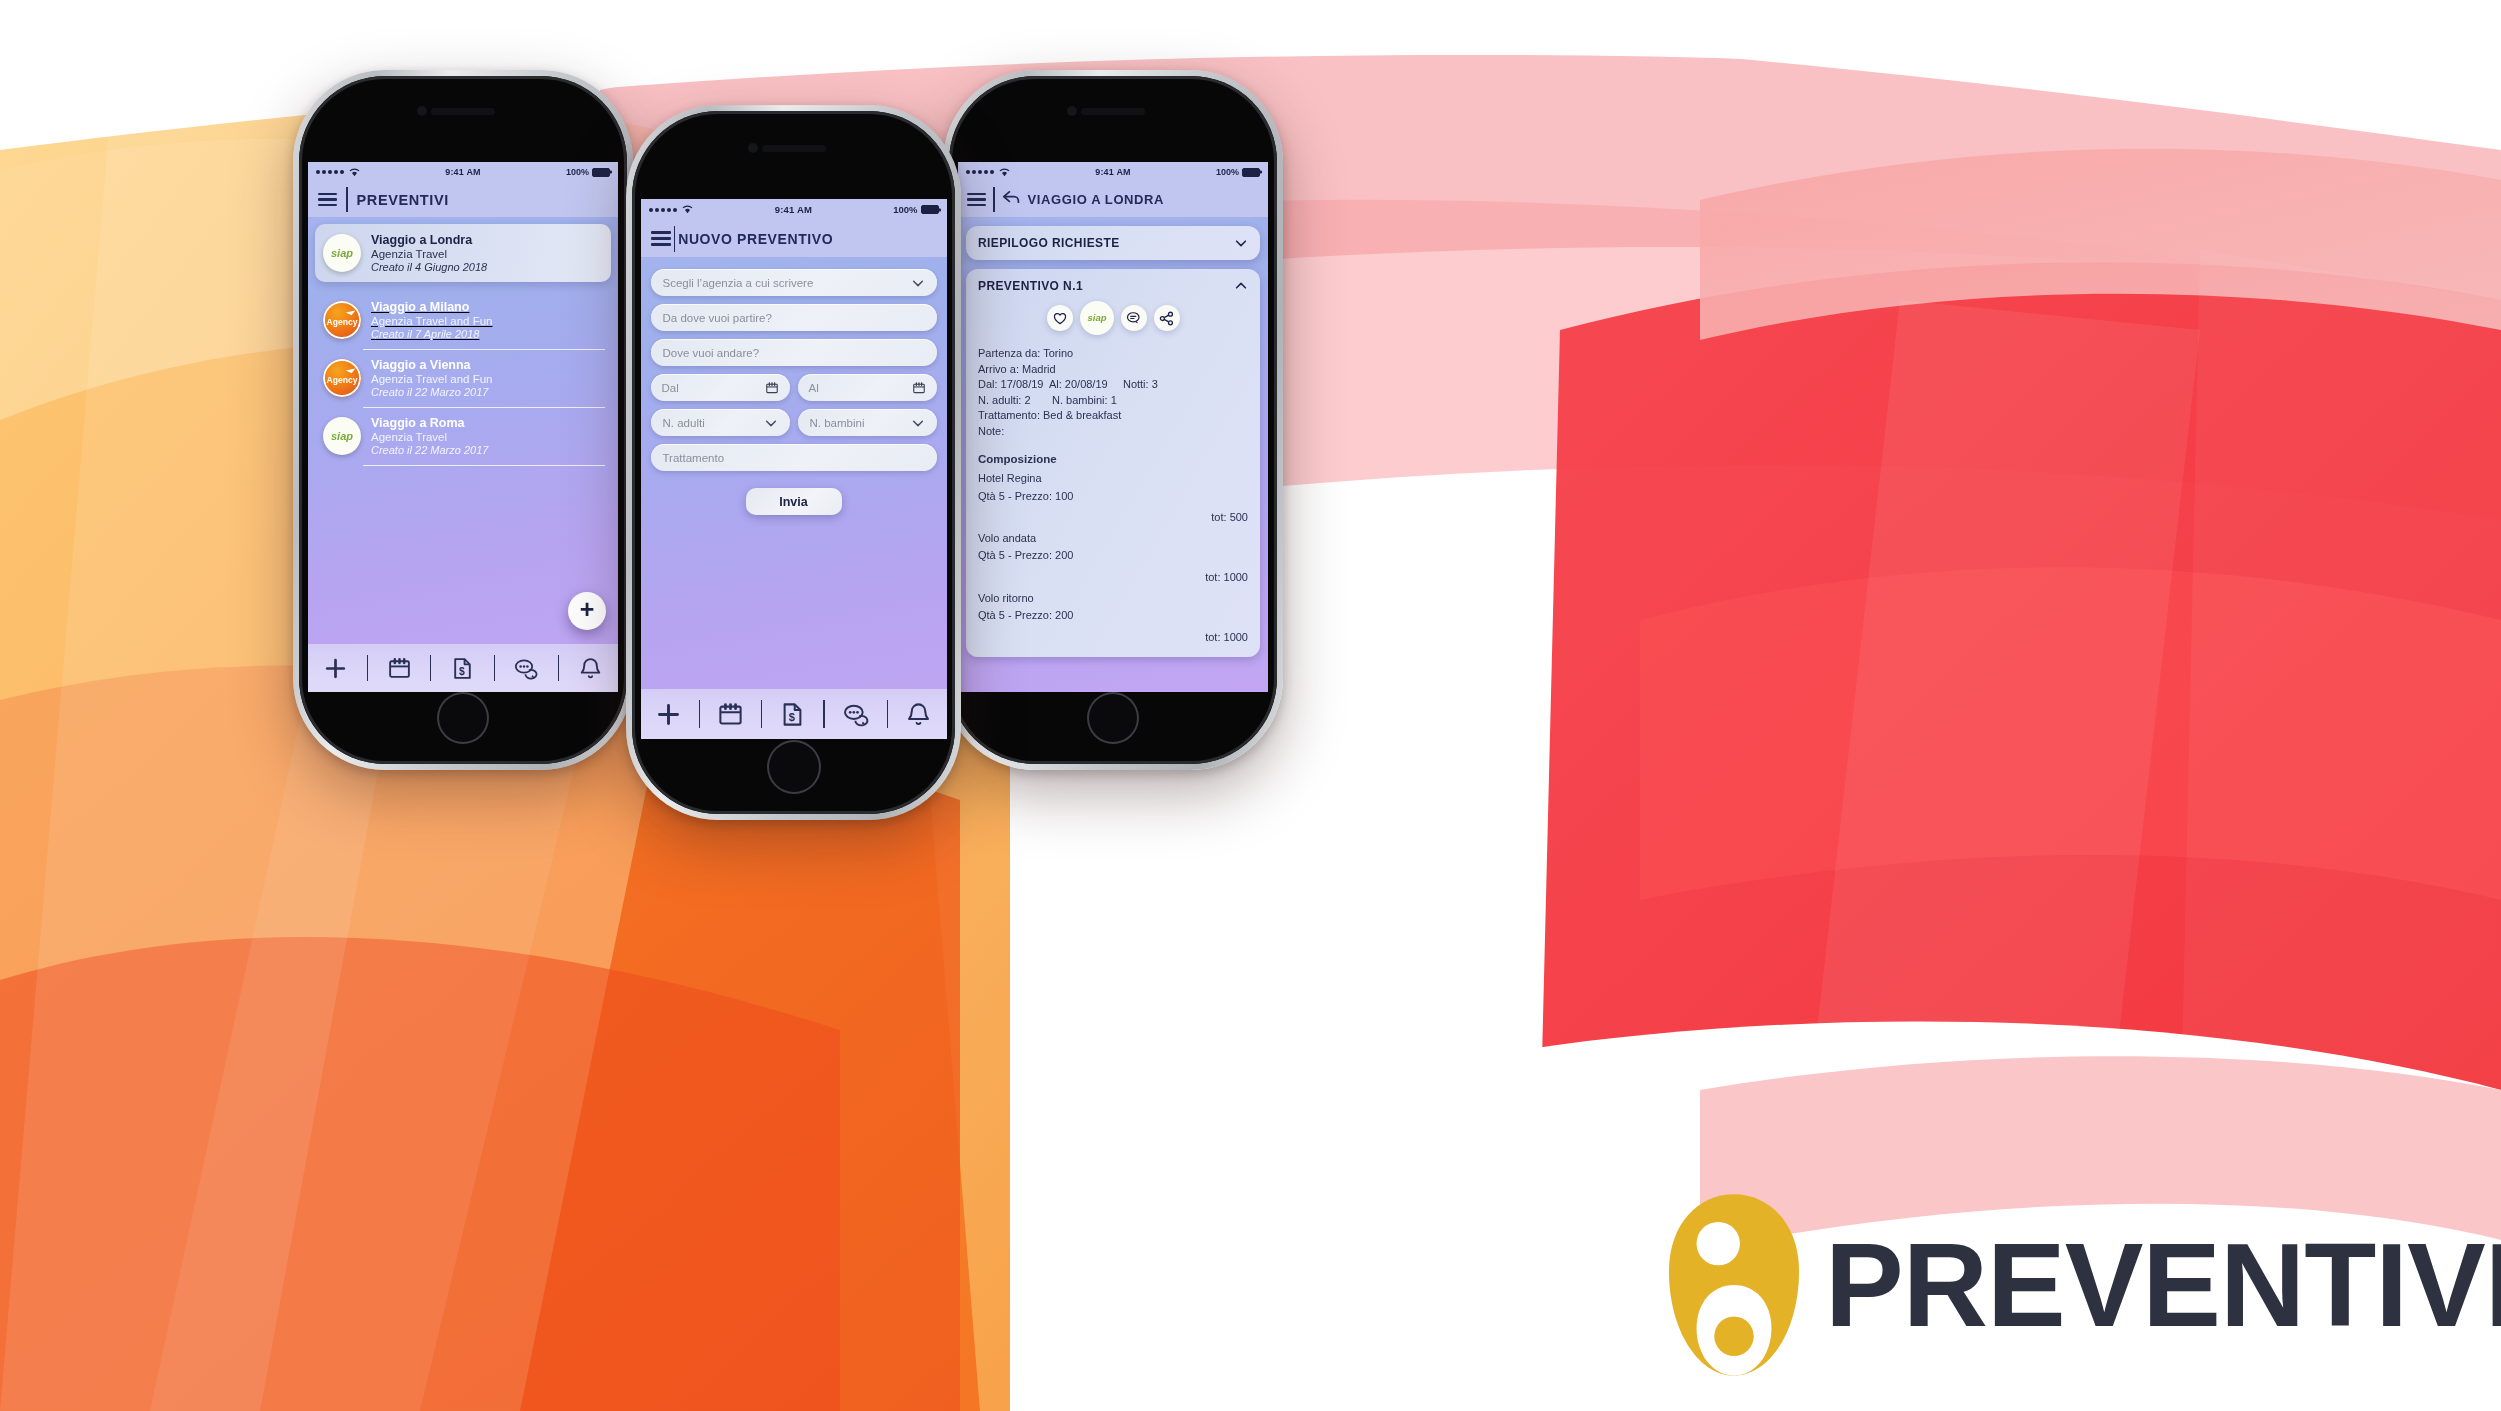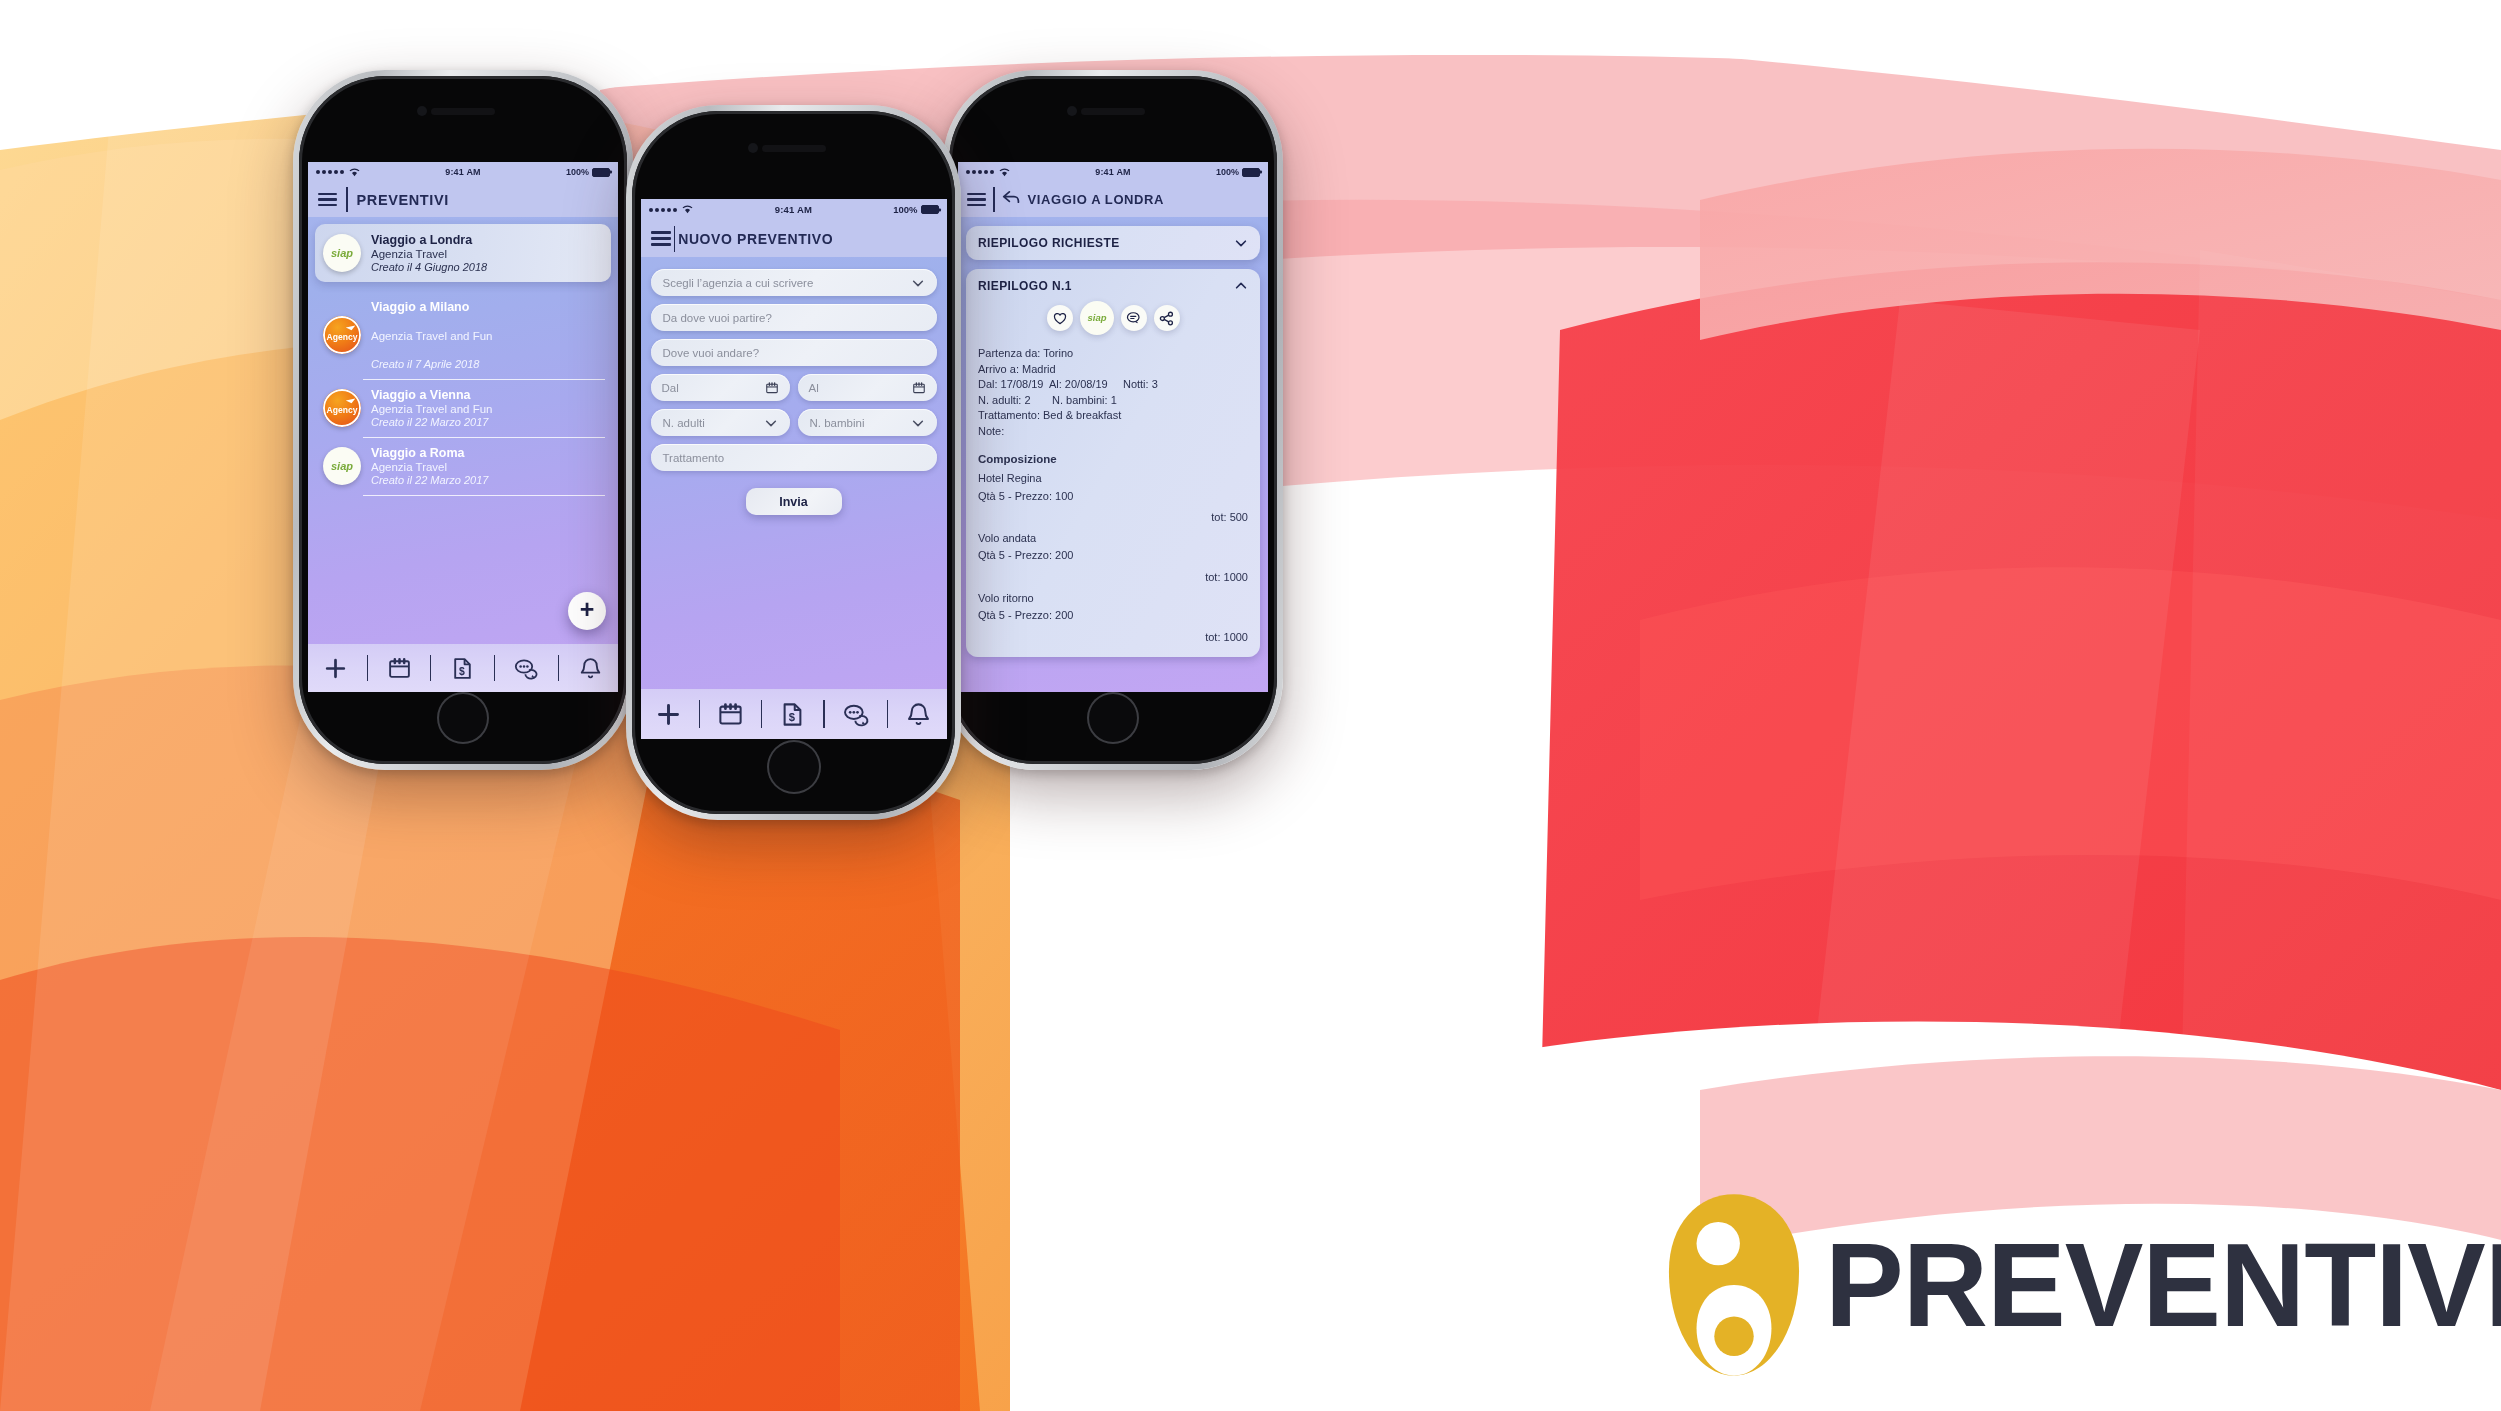--- a/index.html
+++ b/index.html
@@ -287,21 +287,21 @@
           </div>
 
           <div class="list-item" style="padding:6px 8px 10px 8px;">
             <div class="avatar agency" style="width:38px;height:38px;margin-right:10px;">
               <svg width="38" height="38" viewBox="0 0 40 40">
                 <circle cx="20" cy="20" r="19" fill="none" stroke="#ffffff" stroke-width="2"></circle>
                 <text x="20" y="25" text-anchor="middle" font-family="Liberation Sans, sans-serif" font-size="9" font-weight="bold" fill="#ffffff">Agency</text>
                 <path d="M24 12 L34 10 L30 15 Z" fill="#ffffff"></path>
               </svg>
             </div>
-            <div class="li-text" style="gap:16px;">
+            <div class="li-text" style="gap:1px;text-decoration:underline;">
               <span class="li-title" style="font-size:12.5px;color:#ffffff">Viaggio a Milano</span>
               <span class="li-sub" style="font-size:11.5px;color:#f2f4ff">Agenzia Travel and Fun</span>
               <span class="li-date" style="font-size:11px;color:#f2f4ff">Creato il 7 Aprile 2018</span>
             </div>
             <div class="li-sep" style="left:48px; right:6px; height:1px; width:auto;"></div>
           </div>
 
           <div class="list-item" style="padding:8px 8px 10px 8px;">
             <div class="avatar agency" style="width:38px;height:38px;margin-right:10px;">
               <svg width="38" height="38" viewBox="0 0 40 40">
@@ -426,21 +426,21 @@
           <div class="panel-head">
             <span style="font-size:12px">RIEPILOGO RICHIESTE</span>
             <svg width="14" height="14" viewBox="0 0 16 16" style="margin-left:auto">
                 <path d="M3 6l5 5 5-5" fill="none" stroke="#232a55" stroke-width="1.9" stroke-linecap="round" stroke-linejoin="round"></path>
               </svg>
           </div>
         </div>
 
         <div class="panel" style="padding:10px 12px 12px 12px;">
           <div class="panel-head" style="margin-bottom:8px;">
-            <span style="font-size:12px">RIEPILOGO N.1</span>
+            <span style="font-size:12px">PREVENTIVO N.1</span>
             <svg width="14" height="14" viewBox="0 0 16 16" style="margin-left:auto">
                 <path d="M3 10l5-5 5 5" fill="none" stroke="#232a55" stroke-width="1.9" stroke-linecap="round" stroke-linejoin="round"></path>
               </svg>
           </div>
 
           <div class="act-row" style="gap:7px; margin-bottom:11px;">
             <div class="act" style="width:26px;height:26px;">
               <svg width="14" height="13" viewBox="0 0 16 15">
                   <path d="M8 13.4S1.6 9.6 1.6 5.3A3.4 3.4 0 0 1 8 3.6a3.4 3.4 0 0 1 6.4 1.7c0 4.3-6.4 8.1-6.4 8.1z" fill="none" stroke="#1d2245" stroke-width="1.4" stroke-linejoin="round"></path>
                 </svg>

